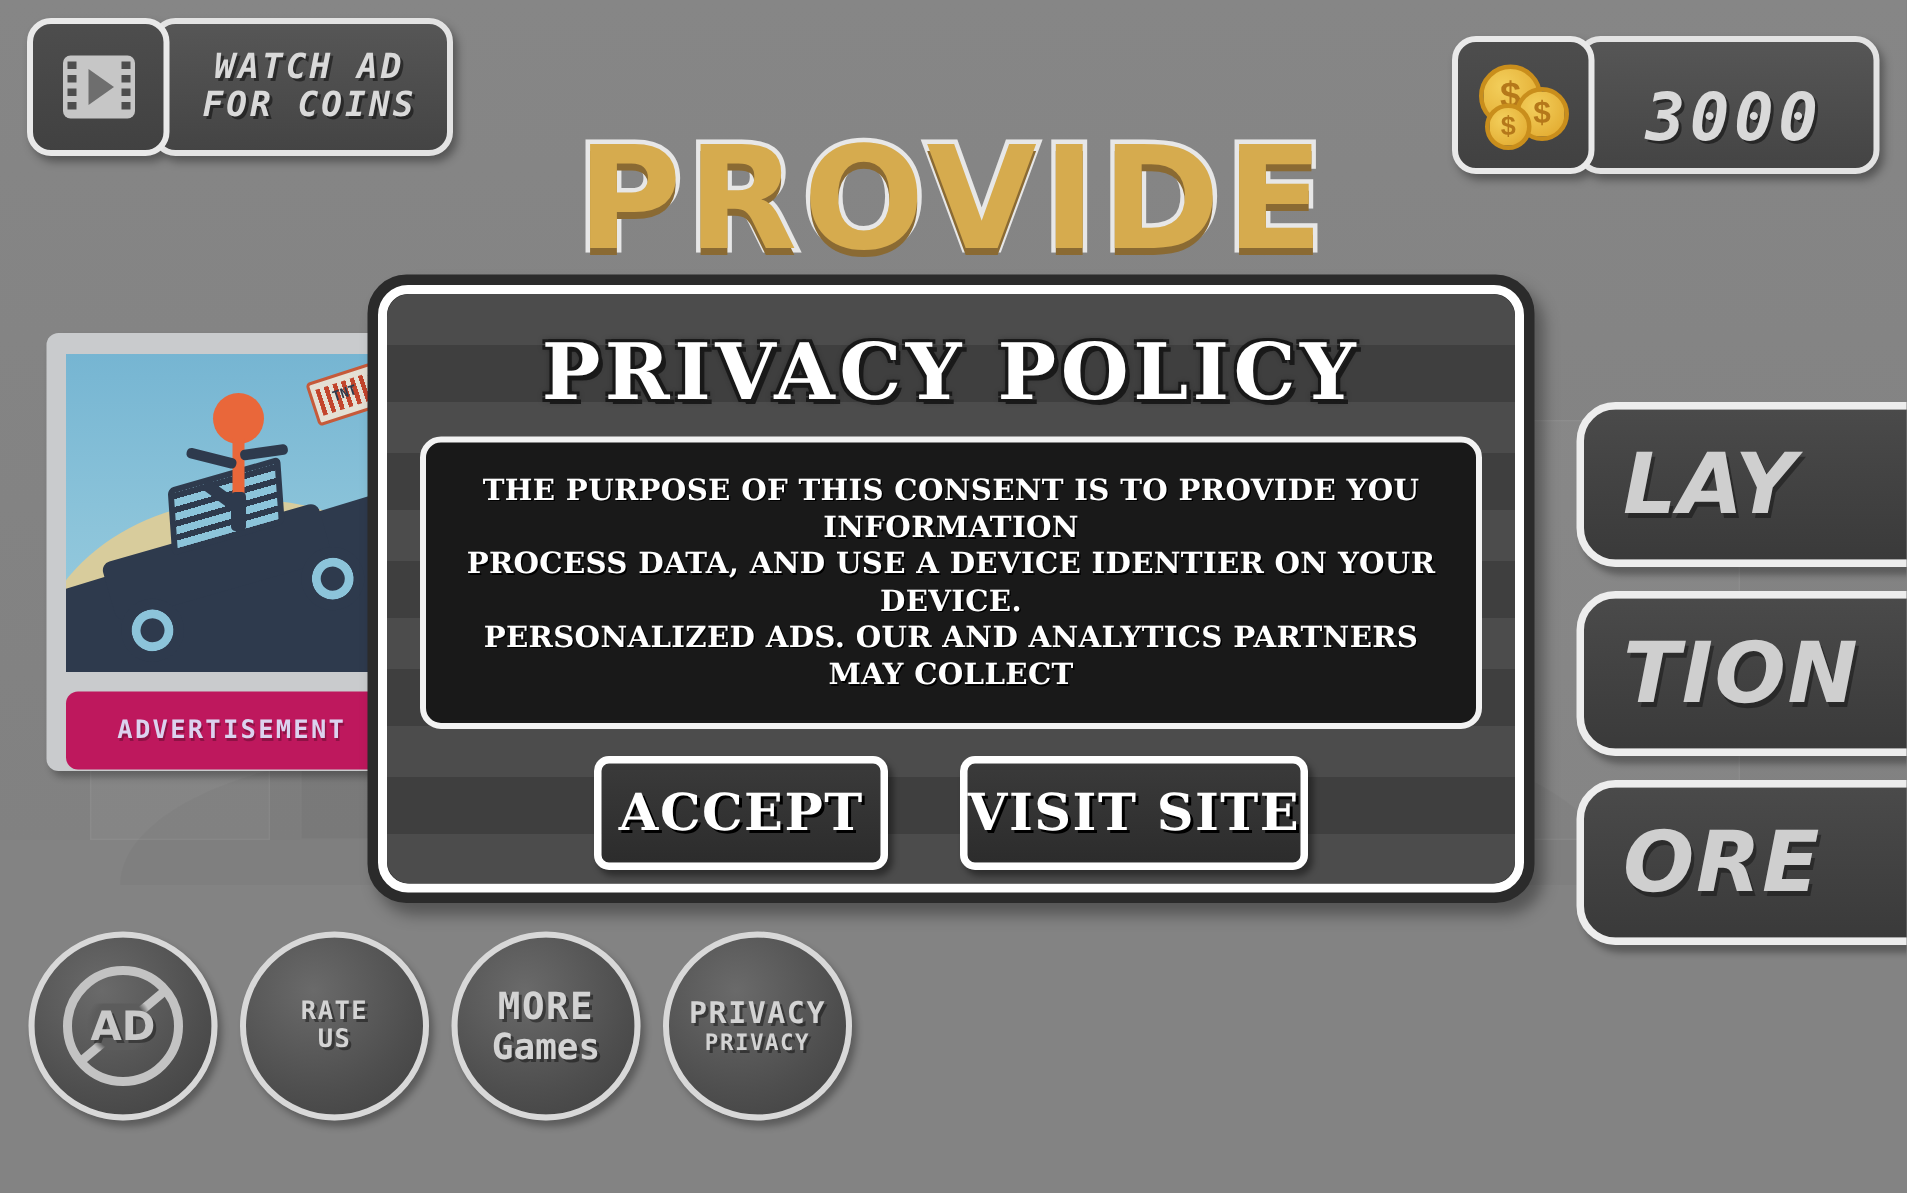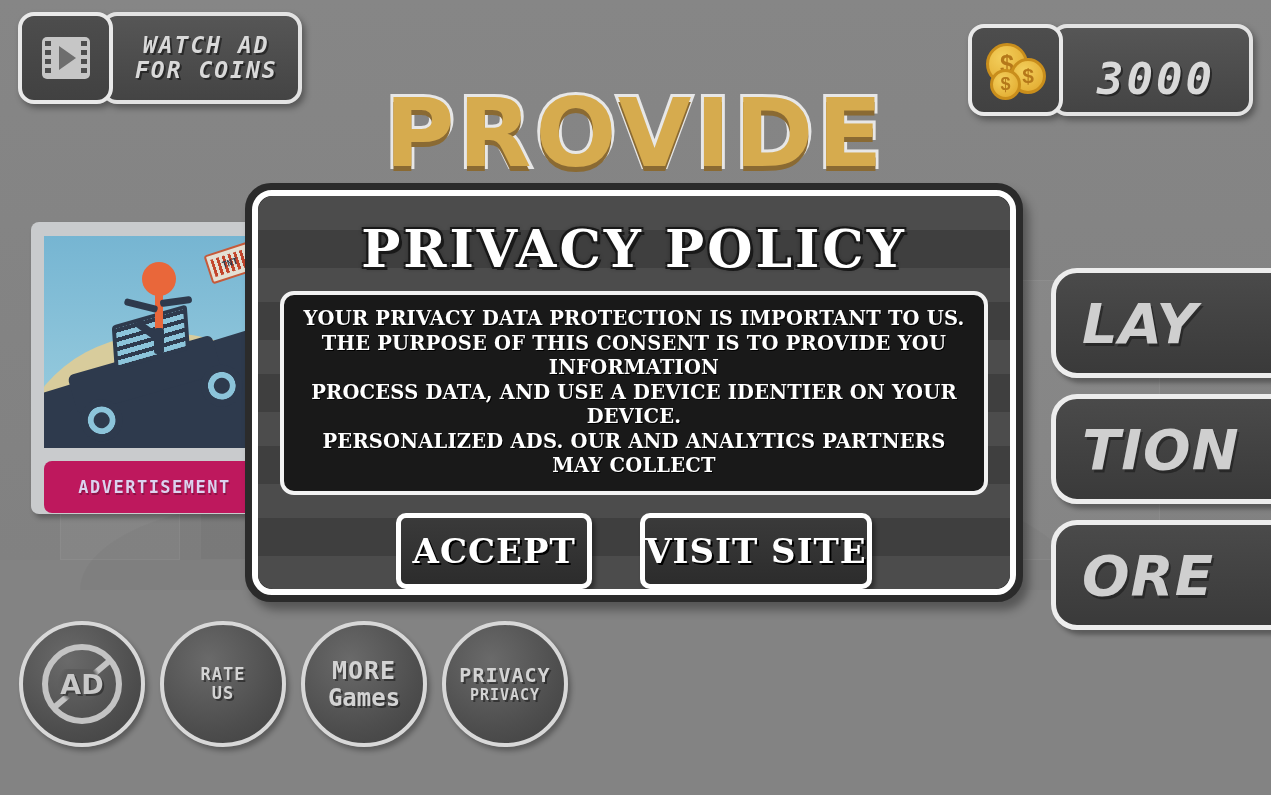--- a/index.html
+++ b/index.html
@@ -325,21 +325,20 @@
 <div class="circ" id="circ-priv">
   <span class="l1">PRIVACY</span>
   <span class="l2">PRIVACY</span>
 </div>
 
 <div id="dialog">
   <div class="ring"></div>
   <div class="panel">
     <div id="dlg-title">PRIVACY POLICY</div>
     <div id="dlg-body">
-      <p>YOUR PRIVACY DATA PROTECTION IS IMPORTANT TO US.</p>
       <p>THE PURPOSE OF THIS CONSENT IS TO PROVIDE YOU INFORMATION</p>
       <p>PROCESS DATA, AND USE A DEVICE IDENTIER ON YOUR DEVICE.</p>
       <p>PERSONALIZED ADS. OUR AND ANALYTICS PARTNERS MAY COLLECT</p>
     </div>
     <div id="dlg-actions">
       <div class="dlg-btn" id="btn-accept">
         <span>ACCEPT</span>
       </div>
       <div class="dlg-btn" id="btn-visit">
         <span>VISIT SITE</span>

